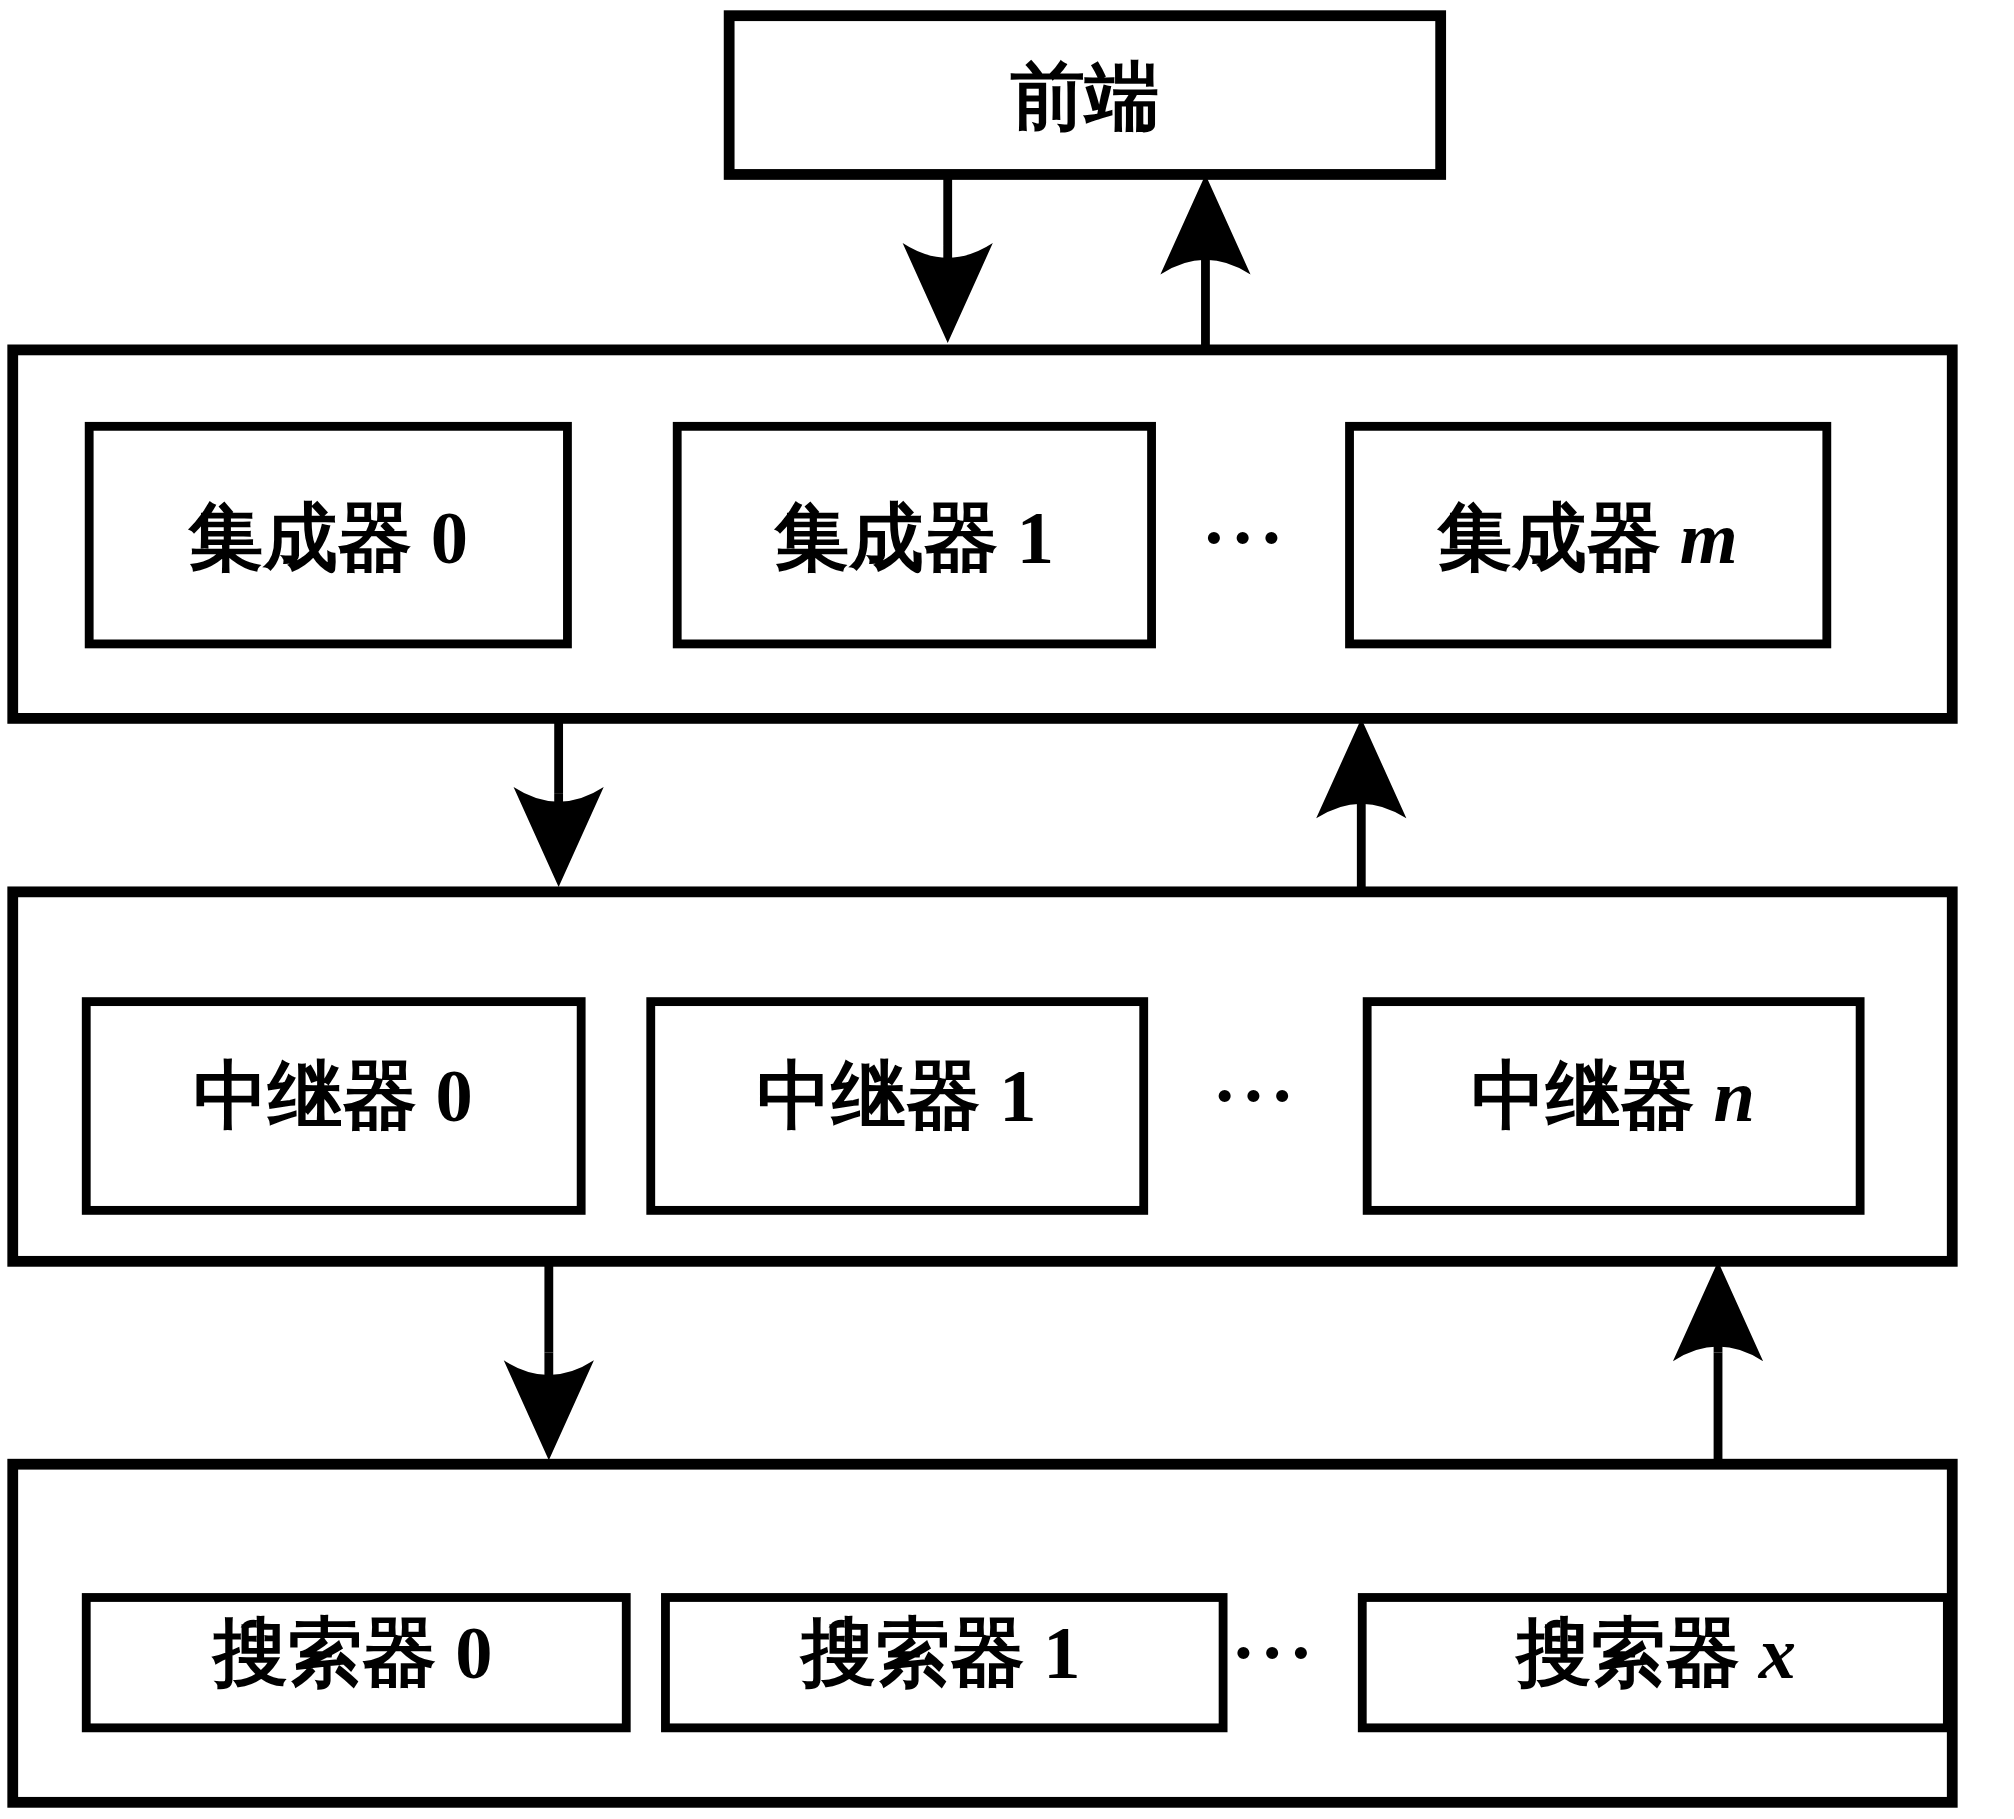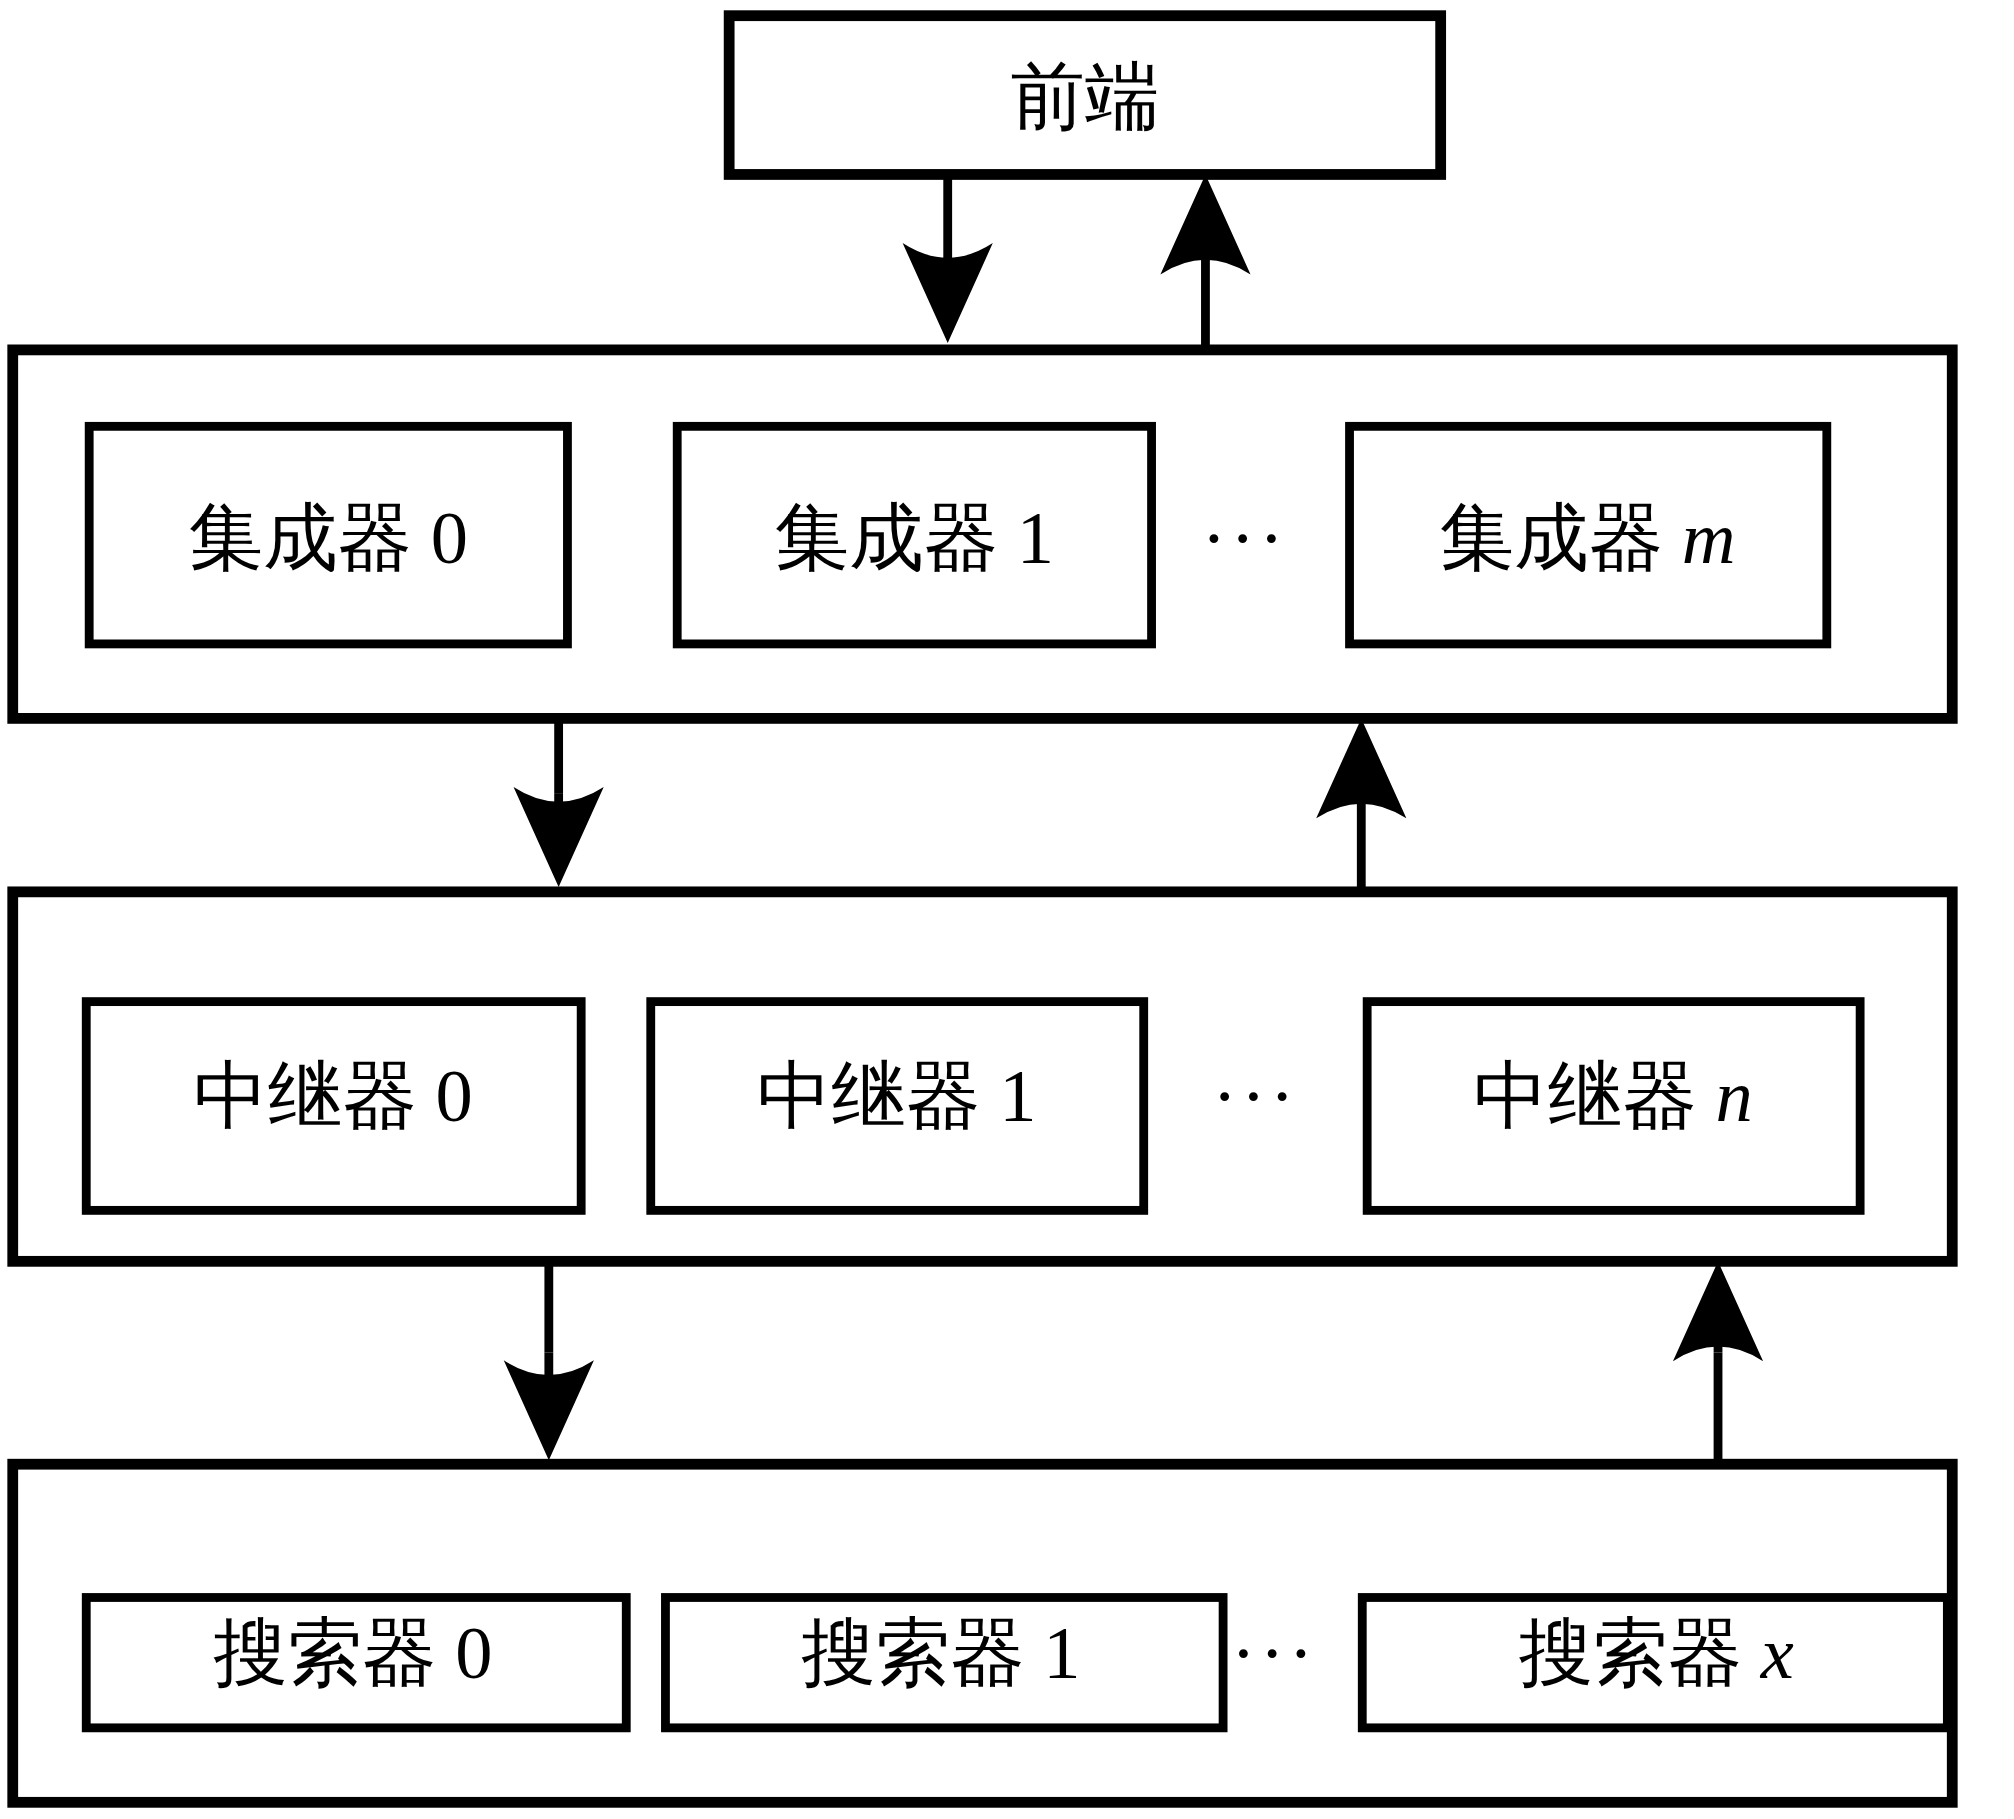--- a/index.html
+++ b/index.html
@@ -9,20 +9,21 @@
   }
   body {
     font-family: "Liberation Serif", "DejaVu Serif", serif;
   }
   #diagram-root {
     position: relative;
     width: 2014px;
     height: 1819px;
     background: #ffffff;
     overflow: hidden;
+    font-weight: bold;
   }
   #diagram-svg {
     position: absolute;
     top: 0;
     left: 0;
     width: 2014px;
     height: 1819px;
     display: block;
   }
   .box-rect {

